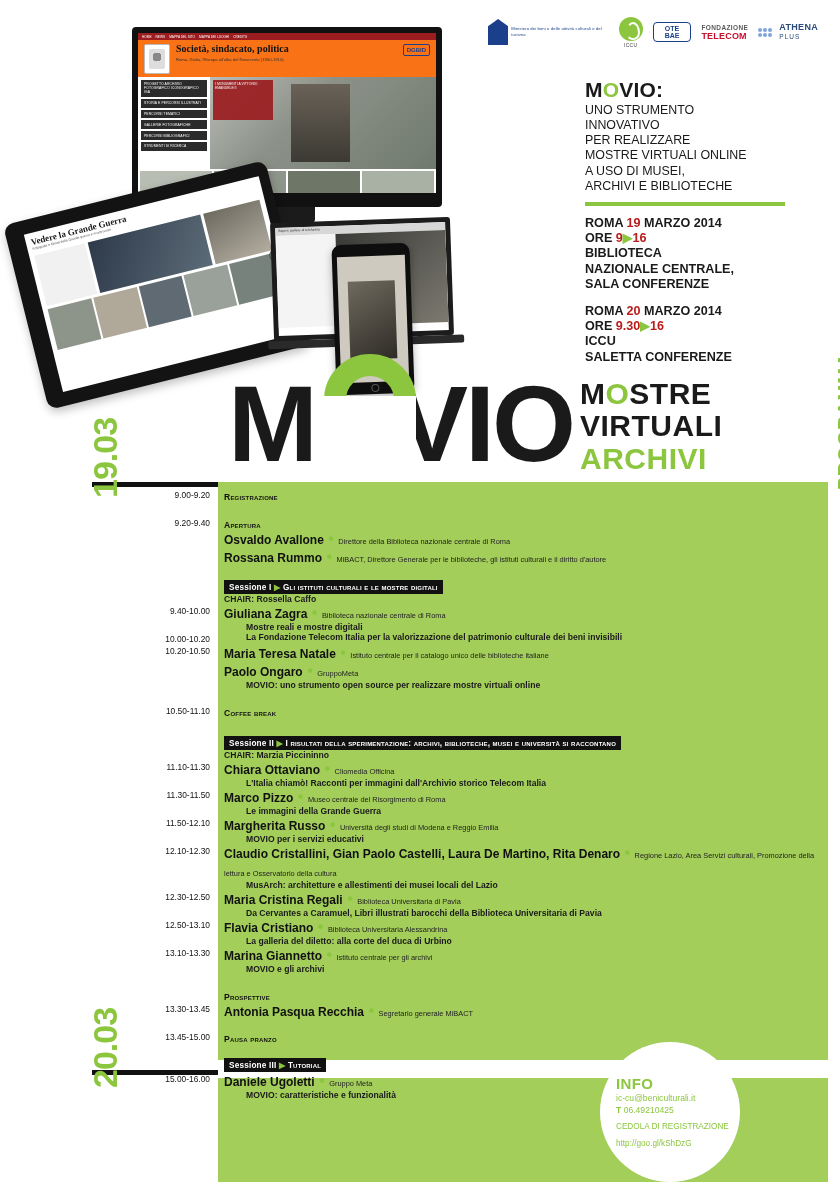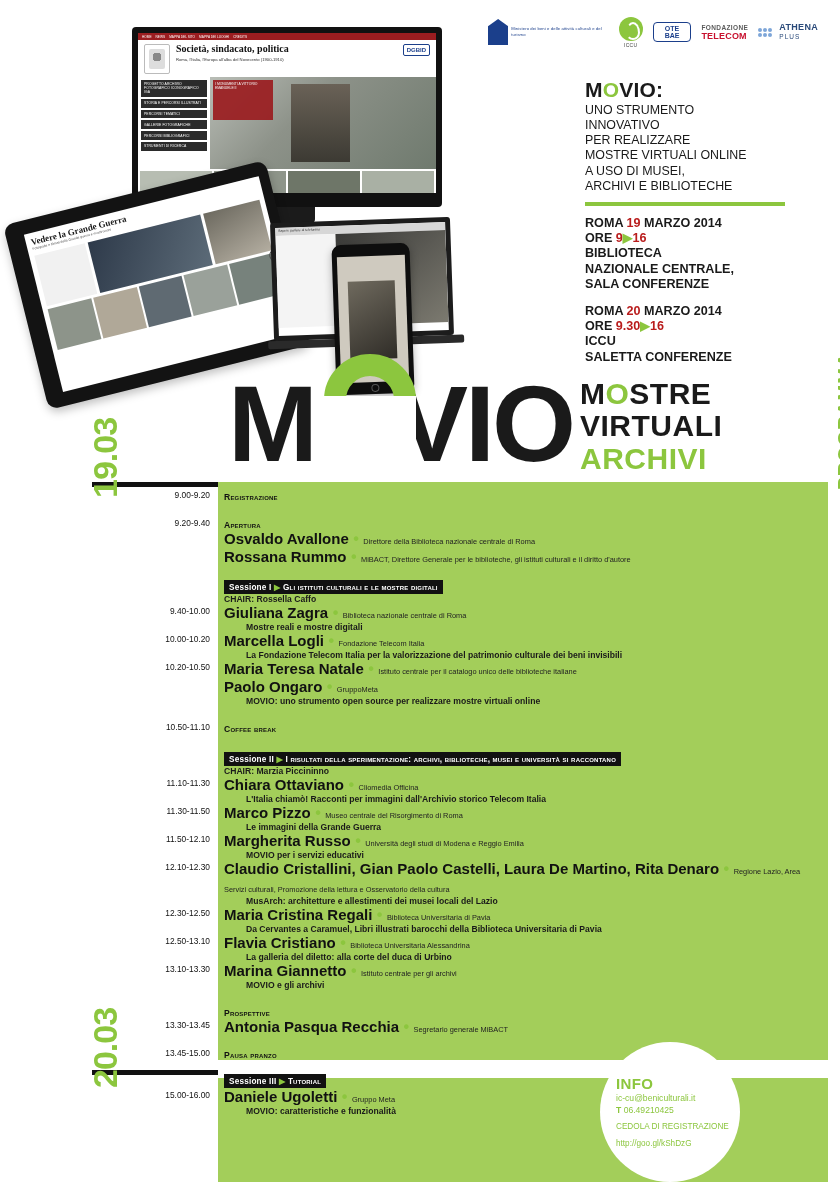--- a/index.html
+++ b/index.html
@@ -35,21 +35,21 @@
 
   
   .devices { position:absolute; left:22px; top:22px; width:470px; height:420px; }
   .monitor { position:absolute; left:110px; top:5px; width:310px; height:180px; background:#111; border-radius:4px; padding:6px 6px 14px 6px; }
   .monitor .screen { width:100%; height:100%; background:#e9e9e7; overflow:hidden; position:relative; }
   .mon-stand { position:absolute; left:calc(50% - 28px); bottom:-16px; width:56px; height:16px; background:#1b1b1b; border-radius:0 0 4px 4px;}
   .mon-base { position:absolute; left:calc(50% - 58px); bottom:-20px; width:116px; height:5px; background:#1b1b1b; border-radius:3px;}
 
   .topbar { height:7px; background:#9b1d20; display:flex; gap:4px; align-items:center; padding-left:4px;}
   .topbar span { font-size:3.2px; color:#fff; }
-  .mon-head { background:#ffffff; padding:4px 6px 3px 6px; display:flex; gap:6px; align-items:flex-start;}
+  .mon-head { background:#f97316; padding:4px 6px 3px 6px; display:flex; gap:6px; align-items:flex-start;}
   .crest { width:26px;height:30px;background:#fff;border:1px solid #bbb;border-radius:2px;position:relative;}
   .crest:after{content:"";position:absolute;inset:4px;background:radial-gradient(circle at 50% 40%, #888 0 30%, #ddd 31% 100%);border-radius:2px;}
   .mon-title { font-family:"Liberation Serif", serif; font-weight:bold; font-size:10px; color:#111; line-height:1.05;}
   .mon-sub { font-size:4.2px; color:#333; margin-top:2px; line-height:1.25;}
   .dgbid { margin-left:auto; border:1px solid #1b3f8b; color:#1b3f8b; font-size:6px; font-weight:bold; padding:2px 3px; border-radius:2px;}
   .mon-body { display:flex; height:92px; }
   .mon-nav { width:72px; background:#fff; padding:3px; display:flex; flex-direction:column; gap:2px;}
   .mon-nav i { display:block; background:#2b2b2b; color:#fff; font-size:3.4px; font-style:normal; padding:2.4px 3px; letter-spacing:.1px;}
   .mon-main { flex:1; position:relative; background:#cfd2cf; }
   .mon-hero { position:absolute; inset:0; background:
@@ -130,21 +130,21 @@
   .rows { position:absolute; left:0; top:6px; width:736px; }
   .row { display:flex; align-items:flex-start; padding:0; min-height:10px;}
   .time { width:126px; text-align:right; padding-right:8px; font-size:8.4px; color:#111; font-weight:normal; padding-top:2px;}
   .content { flex:1; padding-left:6px; padding-right:8px; }
 
   .sec-title { font-size:8.6px; font-weight:bold; letter-spacing:.2px; color:#111; text-transform:none; padding-top:4px;}
   .sec-caps { font-variant:small-caps; }
   .sess-bar { background:#111; color:#fff; font-size:8.2px; font-weight:bold; padding:2px 5px; display:inline-block; letter-spacing:.2px;}
   .sess-bar .grn { color:#8cc63e; }
   .chair { font-size:8.6px; font-weight:bold; }
-  .name { font-size:15px; font-weight:bold; color:#111; display:inline; }
+  .name { font-size:12px; font-weight:bold; color:#111; display:inline; }
   .aff { font-size:7.4px; color:#222; }
   .bullet { color:#8cc63e; font-weight:bold; }
   .talk { font-size:8.6px; font-weight:bold; padding-left:22px; }
   .spacer10 { height:10px; }
   .spacer14 { height:14px; }
 
   
   .info { position:absolute; left:600px; top:1042px; width:140px; height:140px; background:#fff; border-radius:50%; display:flex; flex-direction:column; justify-content:center; padding-left:16px;}
   .info-t { font-size:15px; font-weight:bold; color:#8cc63e; letter-spacing:.4px;}
   .info-l { font-size:8.6px; color:#8cc63e; line-height:1.45;}
@@ -371,25 +371,20 @@
             <span class="bullet">•</span>
             <span class="aff">Biblioteca nazionale centrale di Roma</span>
           </div>
           <div class="talk">Mostre reali e mostre digitali</div>
         </div>
       </div>
 
       <div class="row">
         <div class="time">10.00-10.20</div>
         <div class="content">
-          <div>
-            <span class="name">Marcella Logli</span>
-            <span class="bullet">•</span>
-            <span class="aff">Fondazione Telecom Italia</span>
-          </div>
           <div class="talk">La Fondazione Telecom Italia per la valorizzazione del patrimonio culturale dei beni invisibili</div>
         </div>
       </div>
 
       <div class="row">
         <div class="time">10.20-10.50</div>
         <div class="content">
           <div>
             <span class="name">Maria Teresa Natale</span>
             <span class="bullet">•</span>

